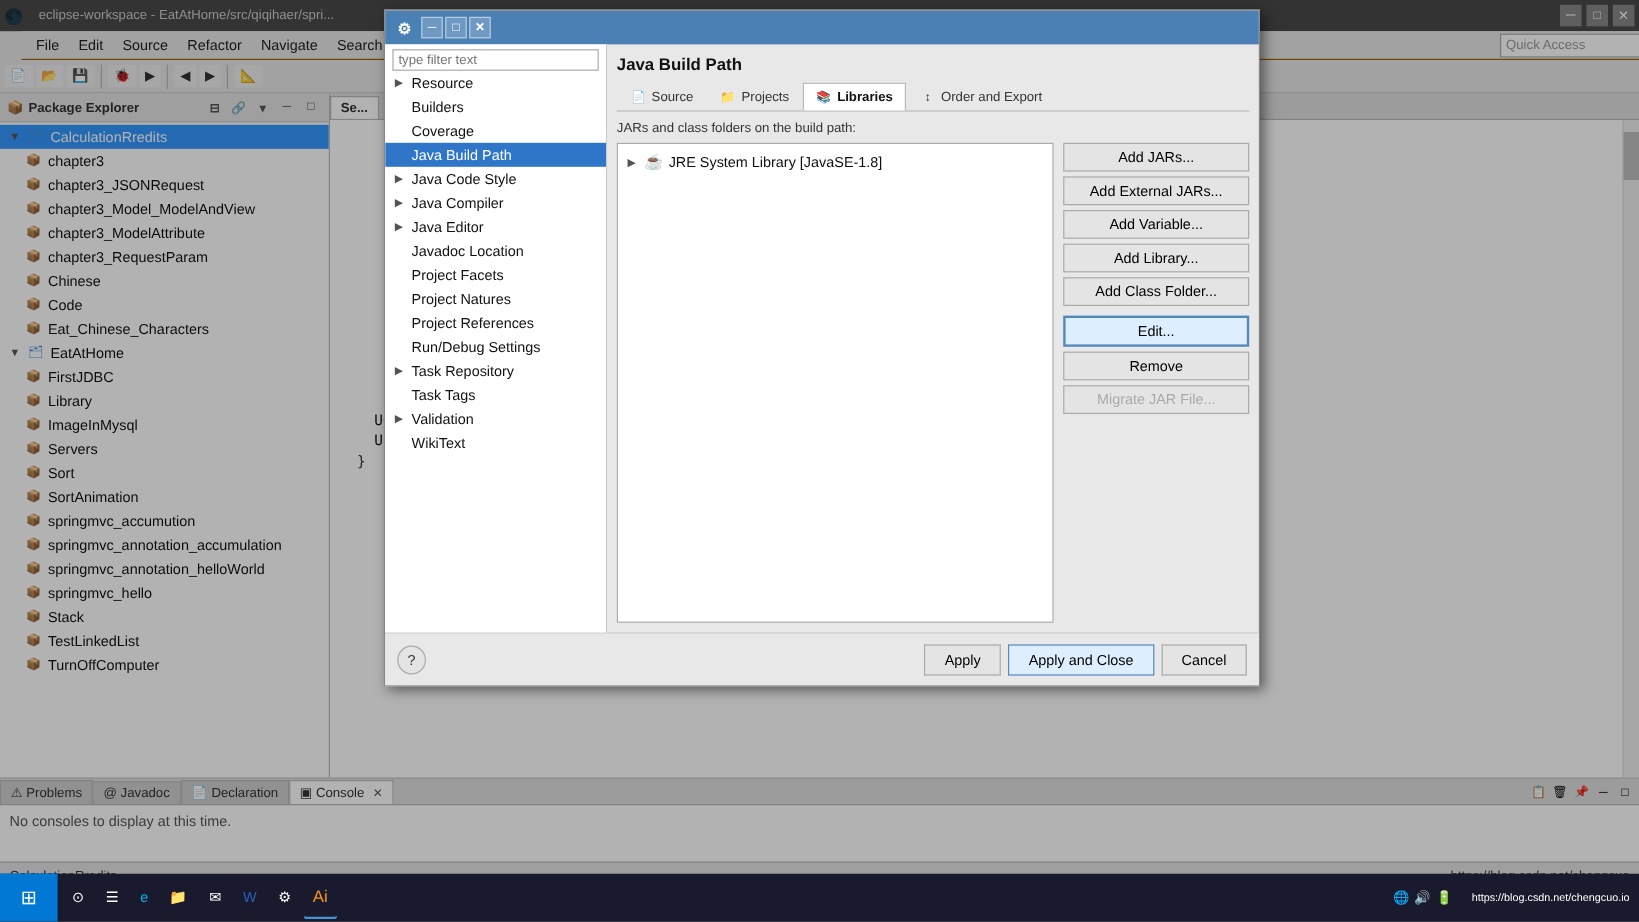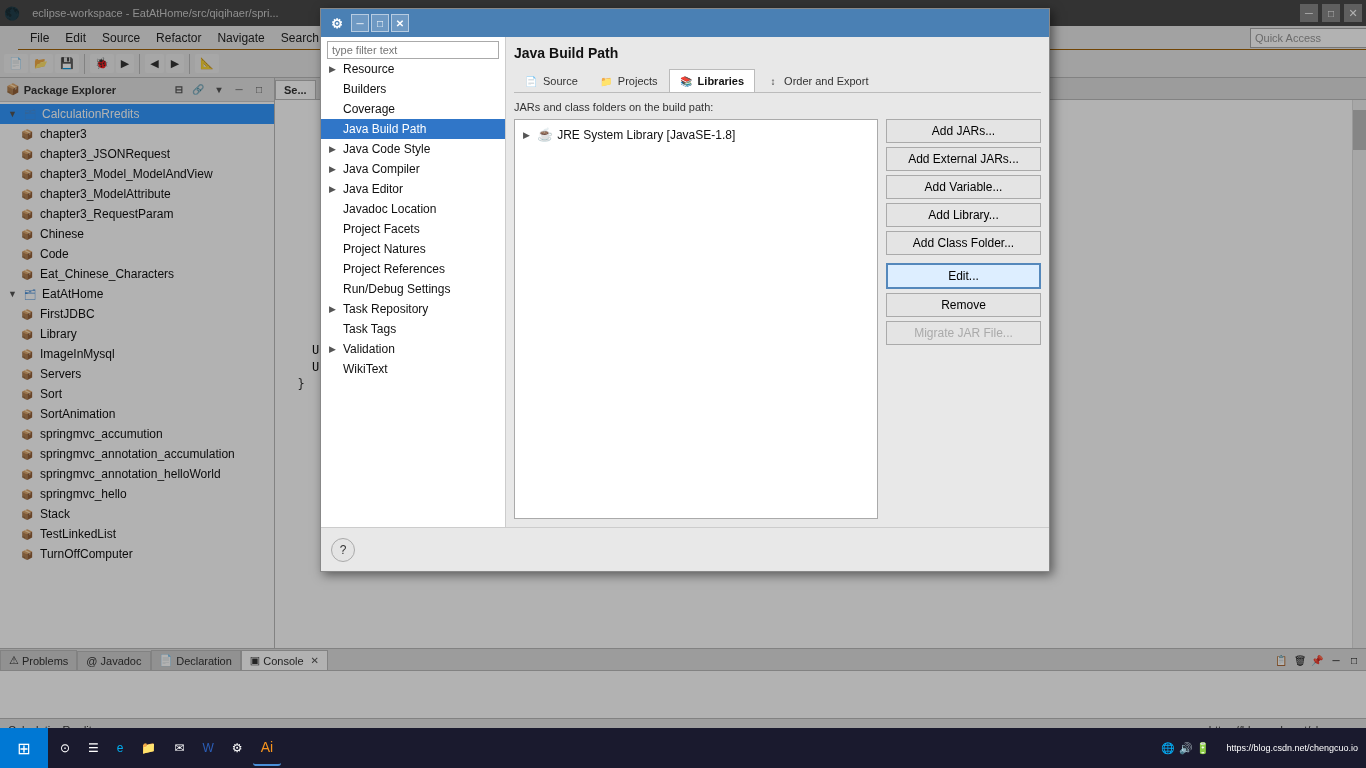--- a/index.html
+++ b/index.html
@@ -301,20 +301,23 @@
       <span>Console</span>
       <span style="font-size:10px; color:#555; margin-left:4px;">✕</span>
     </div>
     <div style="margin-left:auto; display:flex; gap:2px; padding:2px 4px;">
       <div style="width:16px;height:16px;font-size:10px;cursor:pointer;display:flex;align-items:center;justify-content:center;">📋</div>
       <div style="width:16px;height:16px;font-size:10px;cursor:pointer;display:flex;align-items:center;justify-content:center;">🗑</div>
       <div style="width:16px;height:16px;font-size:10px;cursor:pointer;display:flex;align-items:center;justify-content:center;">📌</div>
       <div style="width:16px;height:16px;font-size:10px;cursor:pointer;display:flex;align-items:center;justify-content:center;">─</div>
       <div style="width:16px;height:16px;font-size:10px;cursor:pointer;display:flex;align-items:center;justify-content:center;">□</div>
     </div>
+  </div>
+  <div class="bottom-content">
+    <span>No consoles to display at this time.</span>
   </div>
 </div>
 
 <div class="status-bar">
   <span>CalculationRredits</span>
   <span style="margin-left:auto;">https://blog.csdn.net/chengcuo</span>
 </div>
 
 <div class="dialog-overlay"></div>
 
@@ -447,20 +450,25 @@
           <button class="bp-btn" style="color:#aaa;">Migrate JAR File...</button>
         </div>
       </div>
     </div>
   </div>
 
   <div class="dialog-footer">
     <div class="dialog-help">
       <span>?</span>
     </div>
+    <div class="dialog-footer-right">
+      <button class="footer-btn">Apply</button>
+      <button class="footer-btn default">Apply and Close</button>
+      <button class="footer-btn">Cancel</button>
+    </div>
   </div>
 </div>
 
 <div class="taskbar">
   <div class="taskbar-start">
     <span>⊞</span>
   </div>
   <div class="taskbar-items">
     <div class="taskbar-item">
       <span>⊙</span>

